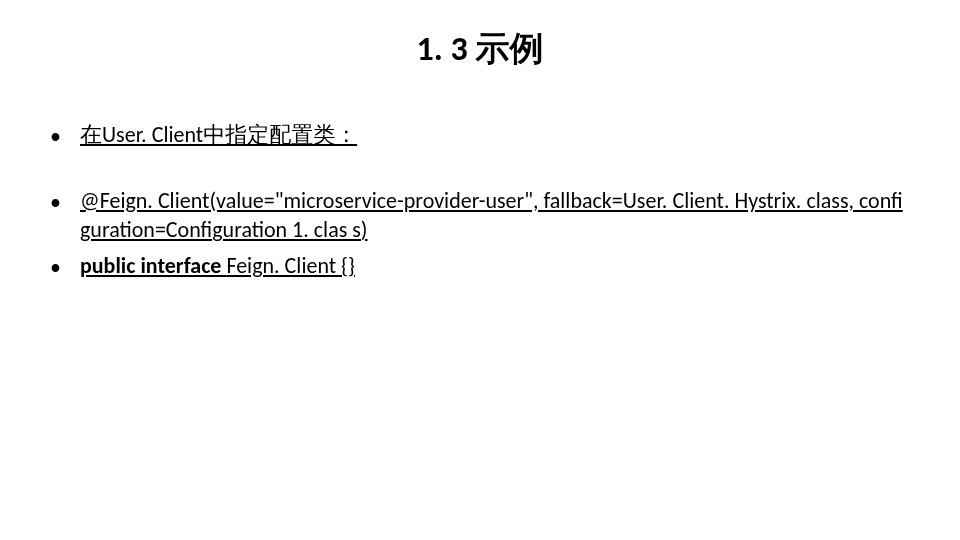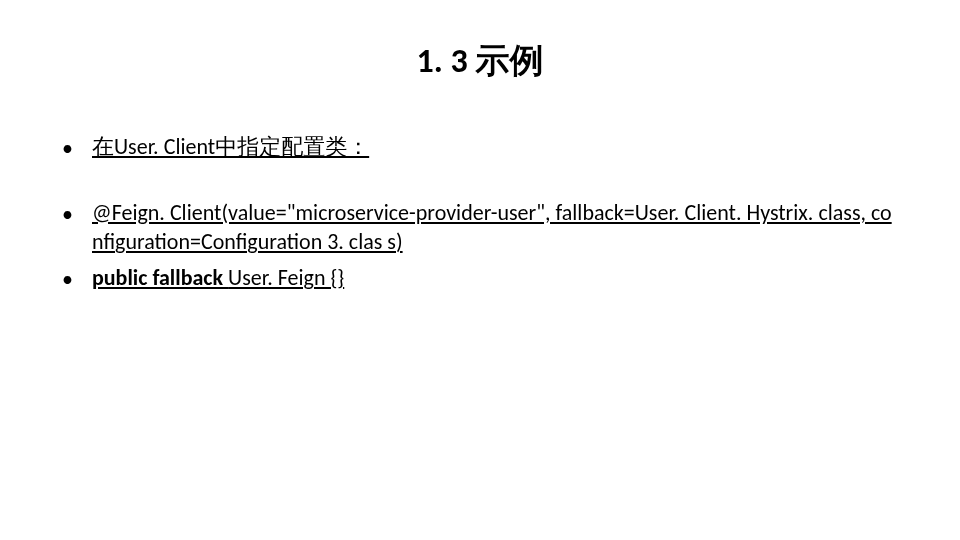--- a/index.html
+++ b/index.html
@@ -11,21 +11,21 @@
       width: 960px;
       height: 540px;
       background: #ffffff;
       font-family: Calibri, "Microsoft YaHei", "SimSun", sans-serif;
       color: #000000;
       position: relative;
     }
     .slide {
       width: 100%;
       height: 100%;
-      padding: 12px;
+      padding: 0;
     }
     .title {
       text-align: center;
       font-size: 34px;
       font-weight: bold;
       padding-top: 26px;
       padding-bottom: 10px;
     }
     .content {
       padding-left: 50px;
@@ -63,24 +63,24 @@
   <div class="title">1. 3 示例</div>
   <div class="content">
 
     <div class="bullet-item">
       <div class="bullet-marker">•</div>
       <div class="bullet-text">在User. Client中指定配置类：</div>
     </div>
 
     <div class="bullet-item tight">
       <div class="bullet-marker">•</div>
-      <div class="bullet-text">@Feign. Client(value="microservice-provider-user", fallback=User. Client. Hystrix. class, configuration=Configuration 3. clas s)</div>
+      <div class="bullet-text">@Feign. Client(value="microservice-provider-user", fallback=User. Client. Hystrix. class, configuration=Configuration 1. clas s)</div>
     </div>
 
     <div class="bullet-item">
       <div class="bullet-marker">•</div>
       <div class="bullet-text">
-        <span class="bold-part">public fallback </span><span>User. Feign {}</span>
+        <span class="bold-part">public interface </span><span>Feign. Client {}</span>
       </div>
     </div>
 
   </div>
 </div>
 
 </body></html>

